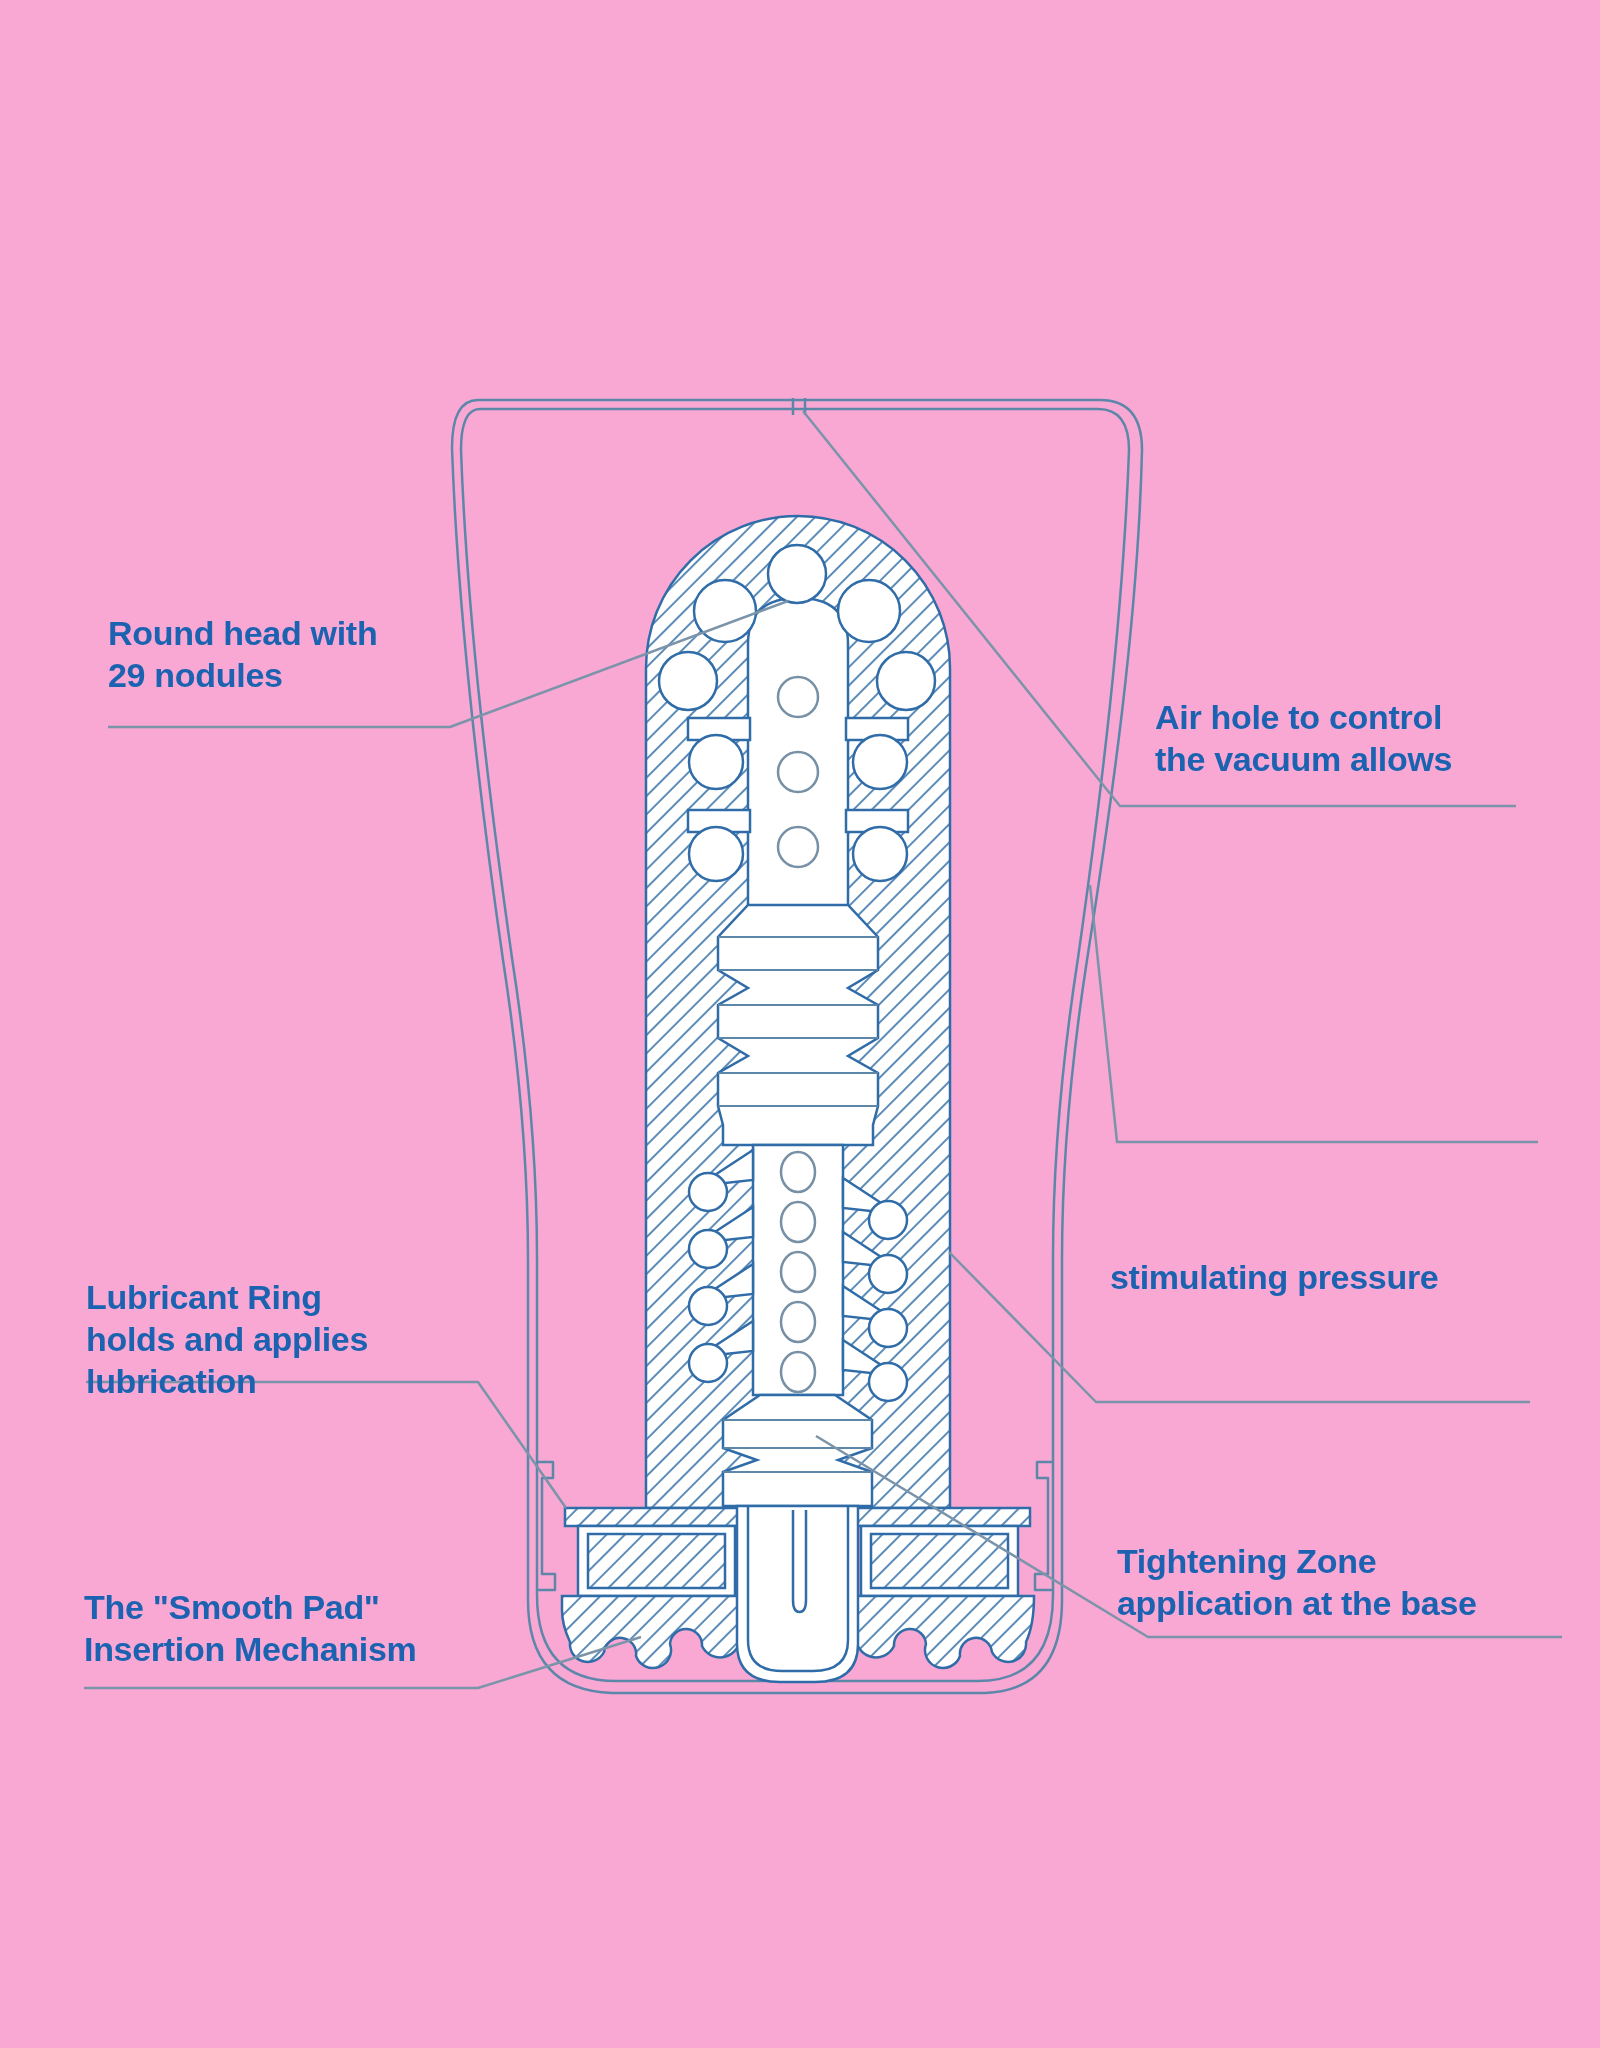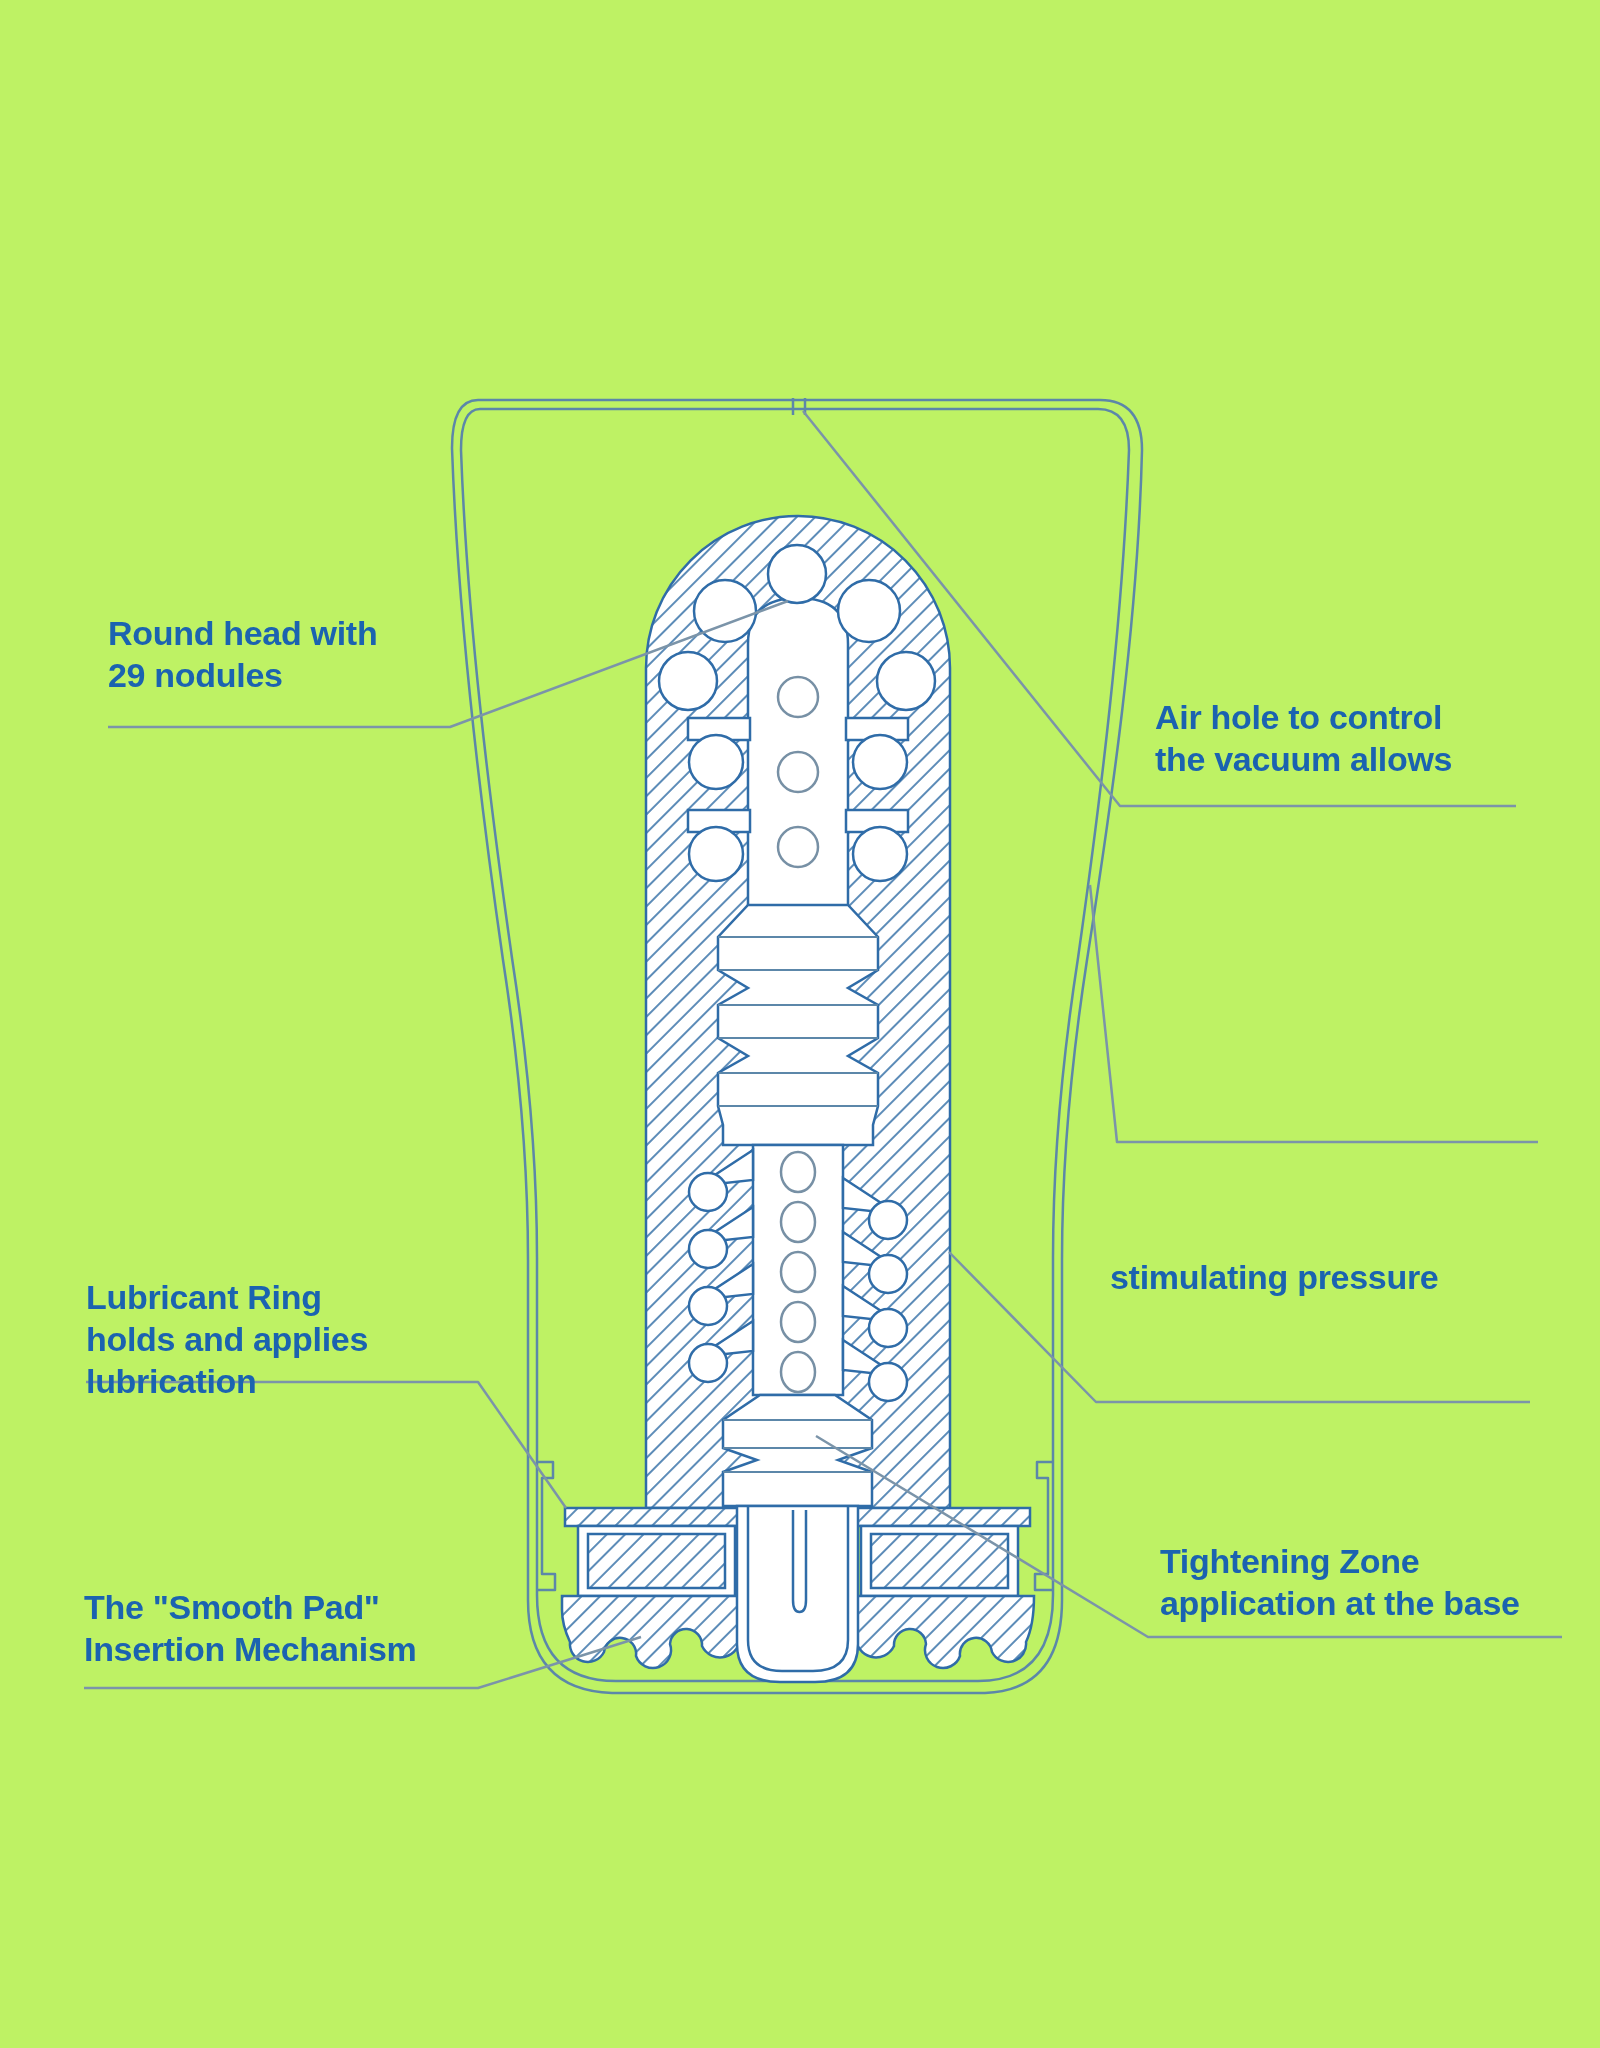--- a/index.html
+++ b/index.html
@@ -1,20 +1,20 @@
 <!DOCTYPE html>
 <html><head>
 <meta charset="utf-8">
 <style>
   html,body{margin:0;padding:0;background:#fff;}
   .stage{
     position:relative;
     width:1600px;
     height:2048px;
-    background:#bef264;
+    background:#f9a8d4;
     overflow:hidden;
     font-family:"Liberation Sans", sans-serif;
   }
   .stage svg{position:absolute;left:0;top:0;}
   .label{
     position:absolute;
     color:#1b63b0;
     font-weight:bold;
     font-size:34px;
     line-height:42px;
@@ -196,18 +196,18 @@
 
   <div class="label" style="left:1110px; top:1256px;">
     <span>stimulating pressure</span>
   </div>
 
   <div class="label" style="left:84px; top:1586px;">
     <span>The "Smooth Pad"</span>
     <span>Insertion Mechanism</span>
   </div>
 
-  <div class="label" style="left:1160px; top:1540px;">
+  <div class="label" style="left:1117px; top:1540px;">
     <span>Tightening Zone</span>
     <span>application at the base</span>
   </div>
 
 </div>
 
 </body></html>

